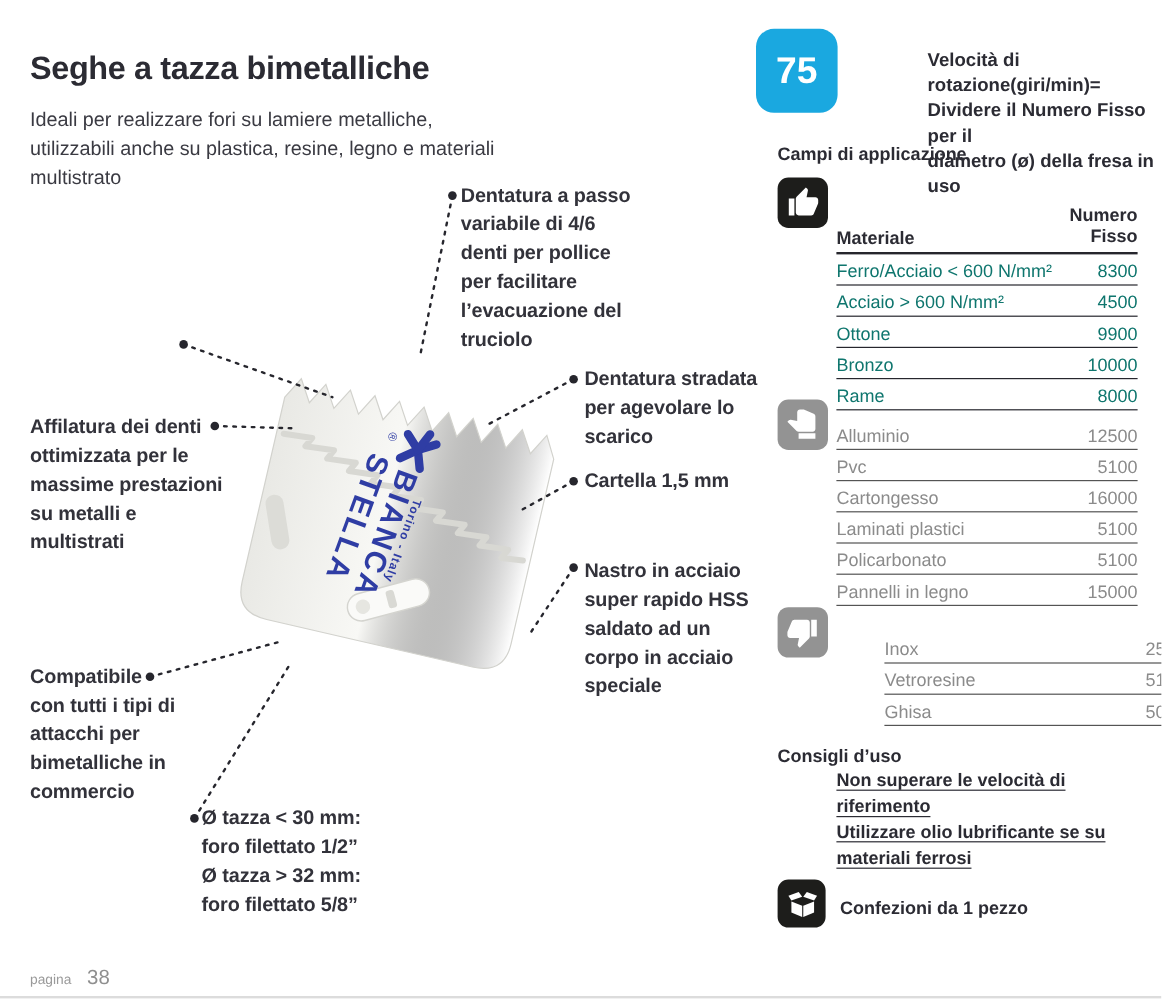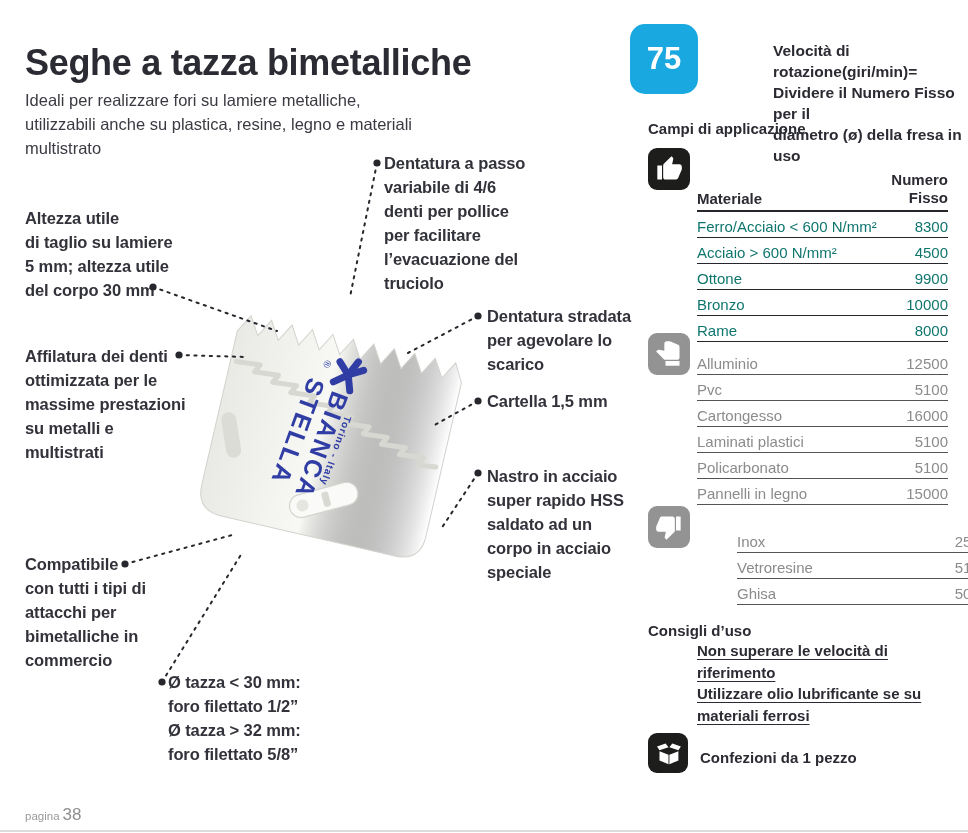--- a/index.html
+++ b/index.html
@@ -3,21 +3,21 @@
 <meta charset="utf-8">
 <style>
   html,body{margin:0;padding:0;background:#ffffff;}
   .page{
     position:relative;width:968px;height:833px;background:#fff;overflow:hidden;
     font-family:"Liberation Sans","DejaVu Sans",sans-serif;color:#2b2b33;
   }
   .abs{position:absolute;}
   .pre{white-space:pre-line;}
   
-  .title{left:25px;top:42px;font-size:36px;font-weight:700;letter-spacing:-0.3px;color:#2b2b33;}
+  .title{left:25px;top:42px;font-size:27px;font-weight:700;letter-spacing:-0.3px;color:#2b2b33;}
   .subtitle{left:25px;top:88px;font-size:16.5px;line-height:24px;font-weight:400;color:#3a3a42;}
   .callout{font-size:16.5px;line-height:24px;font-weight:600;color:#32323a;letter-spacing:-0.1px;}
   .co-altezza{left:25px;top:206px;}
   .co-affilatura{left:25px;top:344px;}
   .co-compatibile{left:25px;top:552px;}
   .co-tazza{left:168px;top:670px;}
   .co-passo{left:384px;top:151px;}
   .co-stradata{left:487px;top:304px;}
   .co-cartella{left:487px;top:389px;}
   .co-nastro{left:487px;top:464px;}
@@ -47,39 +47,35 @@
     border-bottom:2px solid #26262d;font-weight:700;padding-bottom:3px;}
   .thead .num-h{text-align:right;line-height:18px;}
   .trow{height:23px;display:flex;justify-content:space-between;align-items:flex-end;
     border-bottom:1.6px solid #26262d;padding-bottom:2px;}
   .t-dark .trow{color:#0f766e;font-weight:500;}
   .t-gray .trow{color:#8b8b8b;font-weight:500;border-bottom:1.6px solid #545454;text-align:center;}
   .advice-h{left:648px;top:622px;}
   .advice{left:697px;top:640px;font-size:15px;font-weight:600;line-height:21.5px;color:#2b2b33;}
   .advice .item{text-decoration:underline;text-underline-offset:3px;text-decoration-thickness:1.4px;}
   .pack-label{left:700px;top:749px;font-size:15px;font-weight:600;color:#2b2b33;}
-  .footer{left:25px;top:805px;display:flex;align-items:baseline;color:#9a9a9a;}
+  .footer{left:25px;top:805px;display:flex;align-items:baseline;color:#9a9a9a;gap:10px;}
   .footer .lbl{font-size:11.5px;}
   .footer .num{font-size:17px;margin-left:3px;color:#8f8f8f;}
   .bottom-rule{left:0;top:830px;width:968px;height:2px;background:#dcdcdc;}
 </style>
 </head>
 <body>
 
 <div class="page">
 
   <div class="abs title">Seghe a tazza bimetalliche</div>
   <div class="abs subtitle pre">Ideali per realizzare fori su lamiere metalliche,
 utilizzabili anche su plastica, resine, legno e materiali
 multistrato</div>
 
-  <div class="abs callout co-altezza pre">Altezza utile
-di taglio su lamiere
-5 mm; altezza utile
-del corpo 30 mm</div>
   <div class="abs callout co-affilatura pre">Affilatura dei denti
 ottimizzata per le
 massime prestazioni
 su metalli e
 multistrati</div>
   <div class="abs callout co-compatibile pre">Compatibile
 con tutti i tipi di
 attacchi per
 bimetalliche in
 commercio</div>

